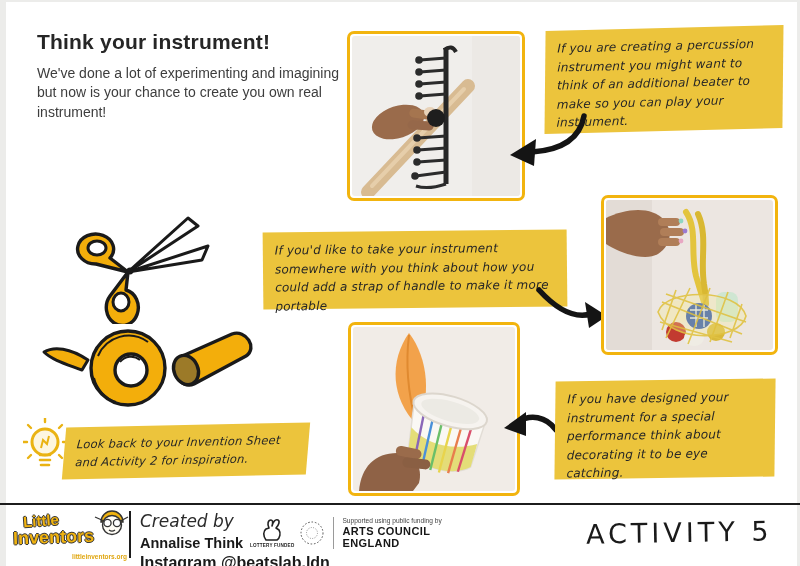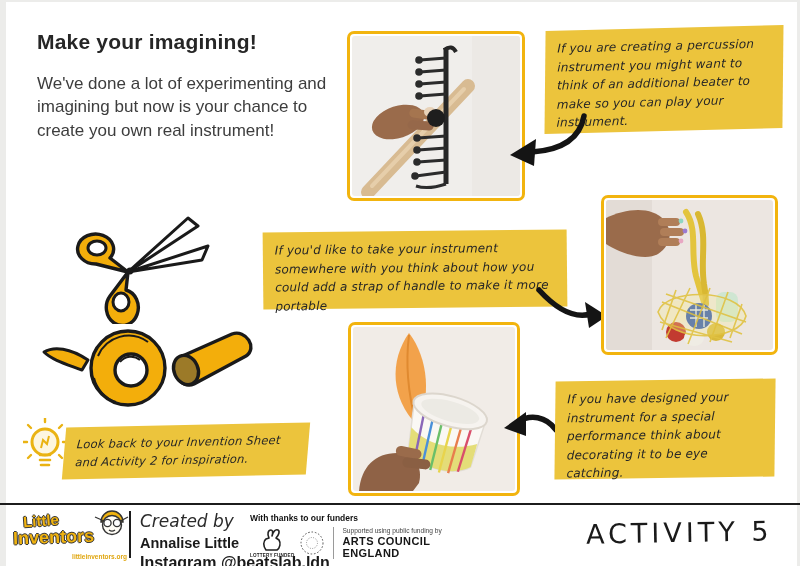--- a/index.html
+++ b/index.html
@@ -3,21 +3,21 @@
 <meta charset="utf-8">
 <style>
   * { margin:0; padding:0; box-sizing:border-box; }
   html,body { width:800px; height:566px; background:#e9e7e4; }
   body { font-family:"Liberation Sans", sans-serif; }
   .page { position:relative; width:800px; height:566px; background:#ffffff; overflow:hidden;
           box-shadow: inset 6px 0 0 #ececea, inset -3px 0 0 #ececea, inset 0 2px 0 #ececea; }
 
   
   .title { position:absolute; left:37px; top:30px; font-size:21px; font-weight:bold; color:#262626; letter-spacing:.2px; }
-  .intro { position:absolute; left:37px; top:64px; width:308px; font-size:17px; line-height:1.38; color:#3d3d3d;margin-top:8px; }
+  .intro { position:absolute; left:37px; top:64px; width:308px; font-size:14px; line-height:1.38; color:#3d3d3d; }
   .intro p { margin-bottom:15px; }
 
   
   .note { position:absolute; background:#ecc43c; color:#262626; padding:9px 12px;
           font-family:"DejaVu Sans", sans-serif; font-style:italic; font-size:12px; line-height:1.55; letter-spacing:.2px; }
   .note-1 { left:545px; top:28px;  width:238px; height:103px; transform:rotate(-1.4deg) skewX(-2deg); }
   .note-2 { left:263px; top:231px; width:304px; height:77px;  transform:rotate(-0.6deg); }
   .note-3 { left:555px; top:380px; width:220px; height:98px;  transform:rotate(-0.8deg) skewX(-1.5deg); }
   .note-tip { left:64px; top:425px; width:244px; height:52px; transform:rotate(-1.2deg) skewX(-6deg); font-size:11.5px; }
 
@@ -54,21 +54,21 @@
   .ace-supported { font-size:6.6px; color:#444; margin-bottom:1px; }
   .ace-line { font-size:11px; font-weight:bold; letter-spacing:.4px; line-height:1.12; }
   .activity { position:absolute; right:28px; top:517px; font-size:27px; color:#1a1a1a;
               font-family:"DejaVu Sans", sans-serif; letter-spacing:4px; transform:rotate(-1deg); font-weight:500; }
 </style>
 </head>
 <body>
 
 <div class="page">
 
-  <div class="title">Make your imagining!</div>
+  <div class="title">Think your instrument!</div>
   <div class="intro">
     <p>We've done a lot of experimenting and imagining but now is your chance to create you own real instrument!</p>
   </div>
 
   <div class="photo photo-1">
     <svg width="168" height="160" viewBox="0 0 168 160">
       <rect width="168" height="160" fill="#f0eeeb"></rect>
       <rect x="120" y="0" width="48" height="160" fill="#ece9e5"></rect>
 
       <line x1="16" y1="156" x2="116" y2="50" stroke="#d8bb92" stroke-width="14" stroke-linecap="round"></line>
@@ -256,26 +256,25 @@
       <line x1="27.5" y1="13" x2="35" y2="9" stroke="#333" stroke-width="1.3"></line>
       <path d="M 16 22 q 3 2.4 6 0" fill="none" stroke="#333" stroke-width="1.3"></path>
     </svg>
     <span class="logo-url">littleinventors.org</span>
   </div>
 
   <div class="footer-divider"></div>
 
   <div class="created-block">
     <div class="created-label">Created by</div>
-    <div class="creator-name">Annalise Little</div>
+    <div class="creator-name">Annalise Think</div>
     <div class="creator-ig">Instagram @beatslab.ldn</div>
   </div>
 
   <div class="funders-block">
-    <div class="funders-label">With thanks to our funders</div>
     <div class="funders-row">
       <div class="lottery-col">
         <svg width="22" height="24" viewBox="0 0 22 24">
           <path d="M 5 22 C 2 18 2 13 5 11 L 8 10 C 6 6 7 2 10 2 C 12 2 12 5 11 8 C 12 4 14 1 17 2 C 19 3 18 7 15 10 L 18 12 C 20 15 19 20 16 22 Z" fill="none" stroke="#222" stroke-width="1.6" stroke-linejoin="round"></path>
         </svg>
         <span class="lottery-label">LOTTERY FUNDED</span>
       </div>
       <svg width="26" height="26" viewBox="0 0 26 26">
         <circle cx="13" cy="13" r="11" fill="none" stroke="#555" stroke-width="1" stroke-dasharray="1.6 1.8"></circle>
         <circle cx="13" cy="13" r="5.5" fill="none" stroke="#777" stroke-width="0.8" stroke-dasharray="1 1.4"></circle>

